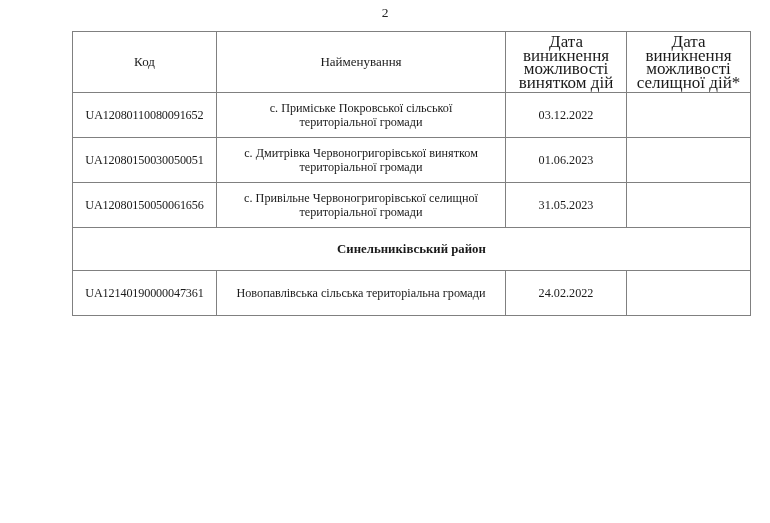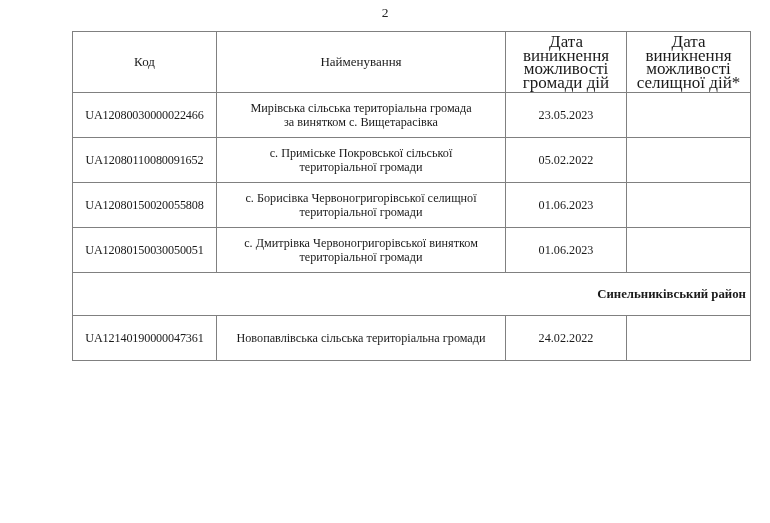--- a/index.html
+++ b/index.html
@@ -96,21 +96,20 @@
   }
   td.empty-cell {
     font-size: 12.4px;
   }
   tr.section-row td {
     font-weight: bold;
     font-size: 12.8px;
     height: 24px;
     padding-top: 2px;
     padding-bottom: 2px;
-    text-align: right;
   }
   .nowrap-line { display: block; }
 </style>
 </head>
 <body>
 
 <div class="page">
 
   <div class="page-number">2</div>
 
@@ -122,64 +121,55 @@
         <col class="c-start">
         <col class="c-end">
       </colgroup>
       <thead>
         <tr>
           <th class="hdr-code">Код</th>
           <th class="hdr-name">Найменування</th>
           <th class="hdr-date">
             <span class="nowrap-line">Дата виникнення</span>
             <span class="nowrap-line">можливості</span>
-            <span class="nowrap-line">громади дій</span>
+            <span class="nowrap-line">винятком дій</span>
           </th>
           <th class="hdr-date">
             <span class="nowrap-line">Дата виникнення</span>
             <span class="nowrap-line">можливості</span>
             <span class="nowrap-line">селищної дій*</span>
           </th>
         </tr>
       </thead>
       <tbody id="table-body">
           <tr>
-            <td class="code-cell">UA12080030000022466</td>
-            <td class="name-cell">
-              <span class="nowrap-line">Мирівська сільська територіальна громада</span>
-              <span class="nowrap-line">за винятком с. Вищетарасівка</span>
-            </td>
-            <td class="date-cell">23.05.2023</td>
-            <td class="empty-cell"></td>
-          </tr>
-          <tr>
             <td class="code-cell">UA12080110080091652</td>
             <td class="name-cell">
               <span class="nowrap-line">с. Приміське Покровської сільської</span>
               <span class="nowrap-line">територіальної громади</span>
             </td>
-            <td class="date-cell">05.02.2022</td>
-            <td class="empty-cell"></td>
-          </tr>
-          <tr>
-            <td class="code-cell">UA12080150020055808</td>
-            <td class="name-cell">
-              <span class="nowrap-line">с. Борисівка Червоногригорівської селищної</span>
-              <span class="nowrap-line">територіальної громади</span>
-            </td>
-            <td class="date-cell">01.06.2023</td>
+            <td class="date-cell">03.12.2022</td>
             <td class="empty-cell"></td>
           </tr>
           <tr>
             <td class="code-cell">UA12080150030050051</td>
             <td class="name-cell">
               <span class="nowrap-line">с. Дмитрівка Червоногригорівської винятком</span>
               <span class="nowrap-line">територіальної громади</span>
             </td>
             <td class="date-cell">01.06.2023</td>
+            <td class="empty-cell"></td>
+          </tr>
+          <tr>
+            <td class="code-cell">UA12080150050061656</td>
+            <td class="name-cell">
+              <span class="nowrap-line">с. Привільне Червоногригорівської селищної</span>
+              <span class="nowrap-line">територіальної громади</span>
+            </td>
+            <td class="date-cell">31.05.2023</td>
             <td class="empty-cell"></td>
           </tr>
           <tr class="section-row">
             <td colspan="4">Синельниківський район</td>
           </tr>
           <tr>
             <td class="code-cell">UA12140190000047361</td>
             <td class="name-cell">
               <span class="nowrap-line">Новопавлівська сільська територіальна громади</span>
             </td>

